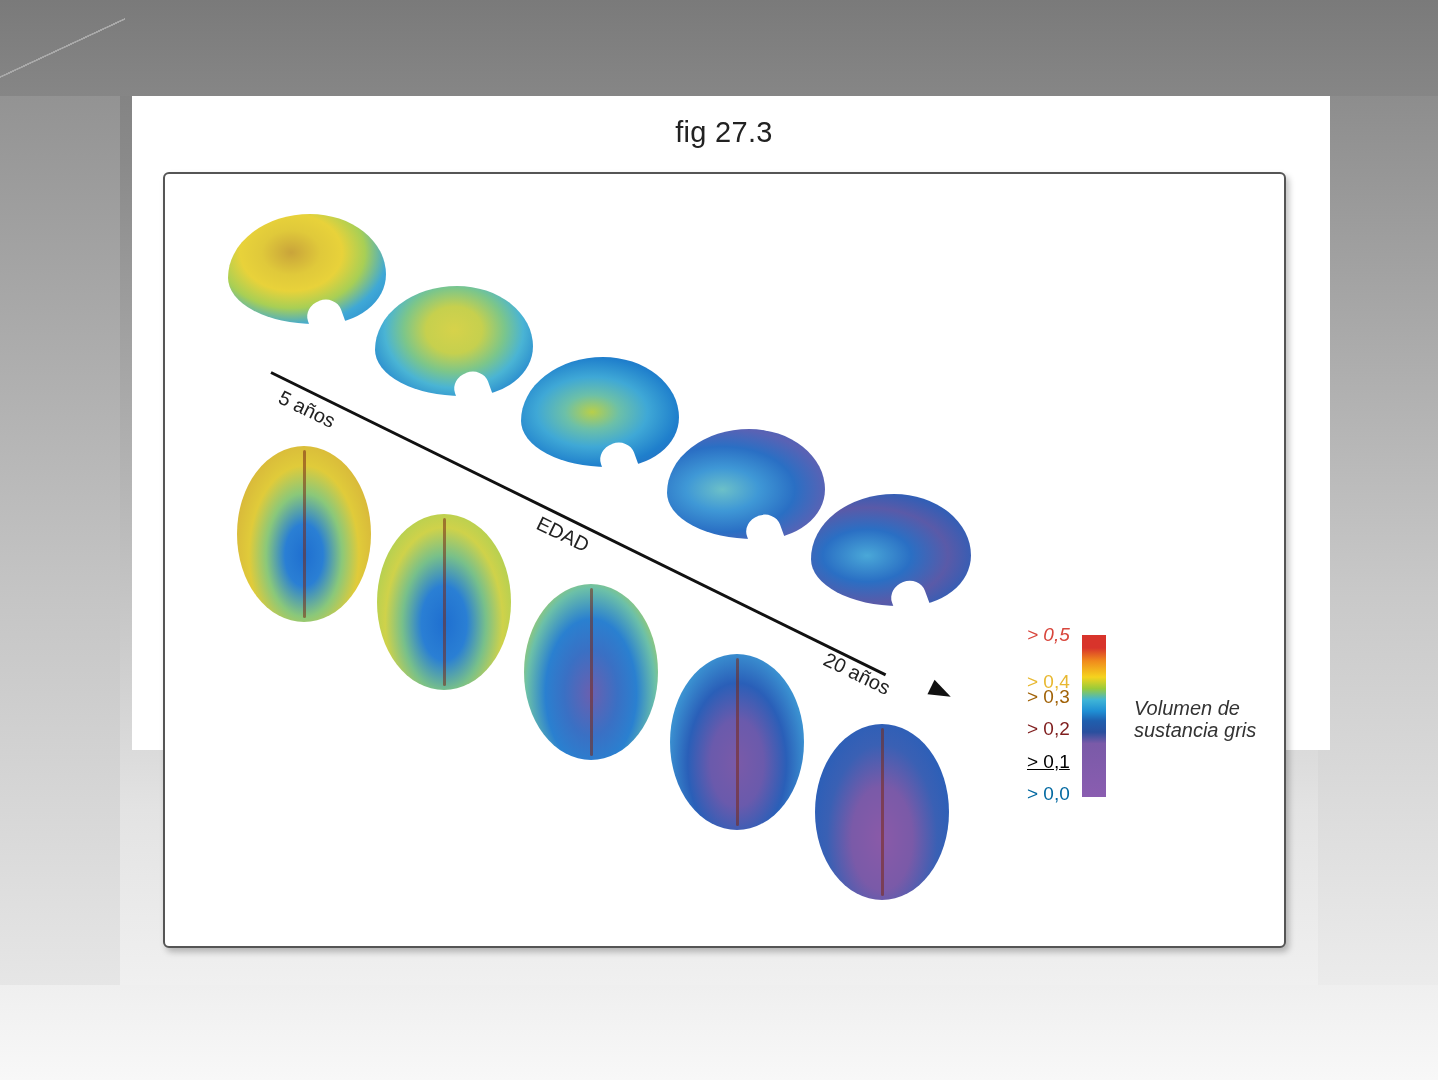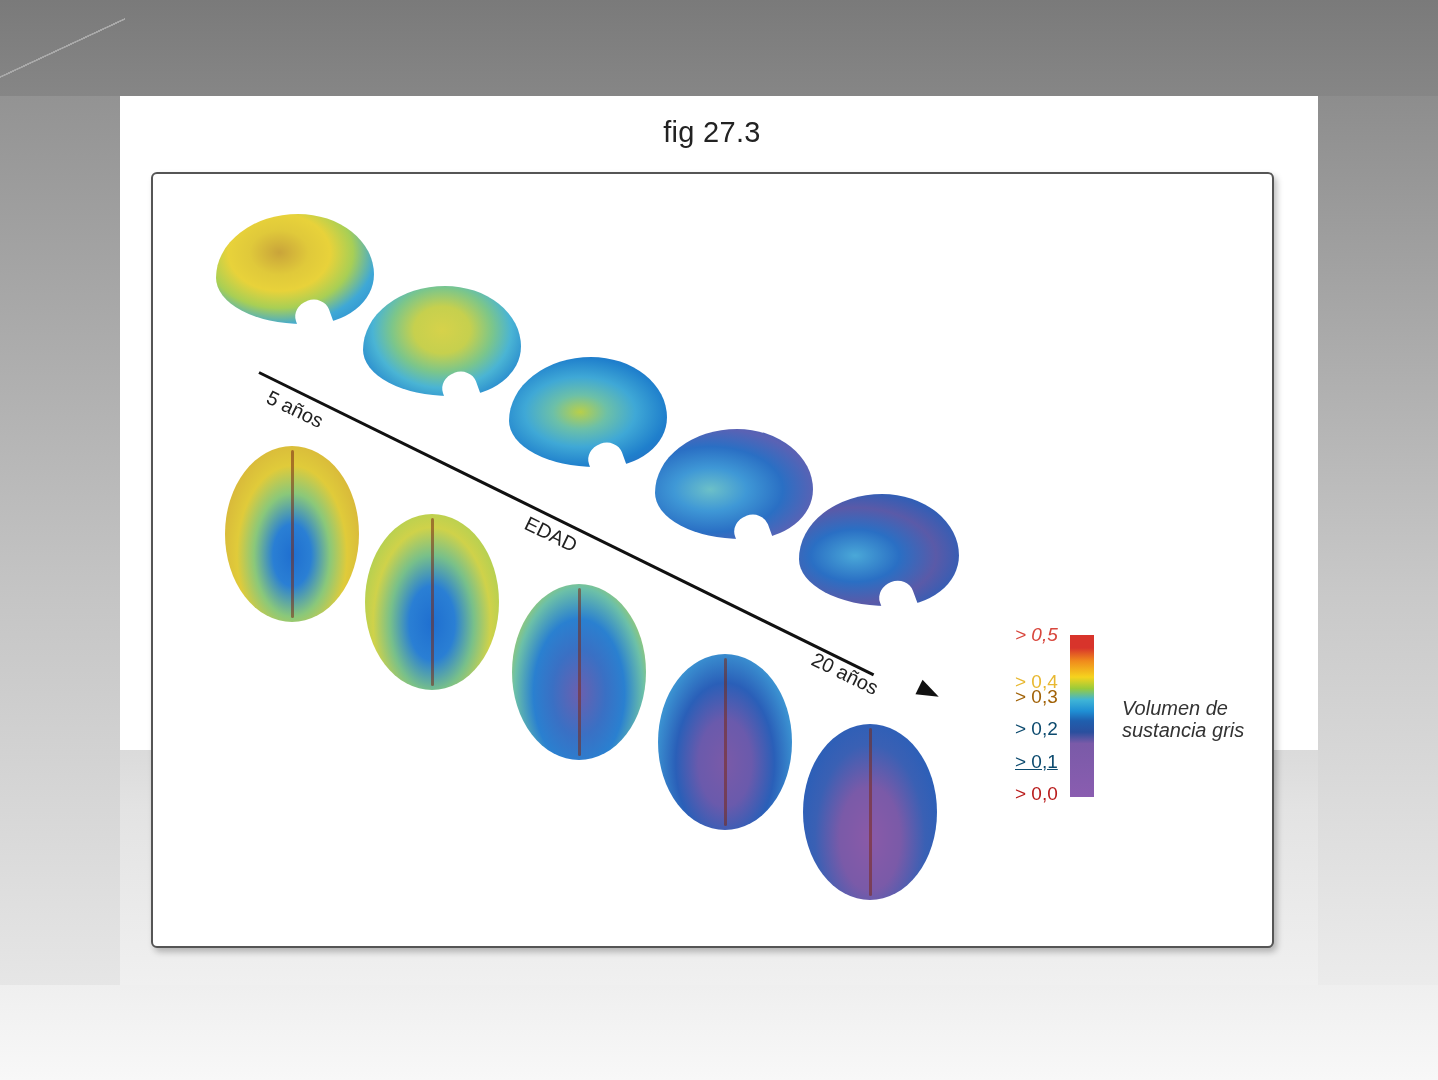--- a/index.html
+++ b/index.html
@@ -23,21 +23,21 @@
     }
     .bevel-bottom {
       position:absolute; left:0; top:985px; width:1438px; height:95px;
       background: linear-gradient(180deg, #efefef, #f8f8f8);
     }
     .bevel-right {
       position:absolute; left:1318px; top:96px; width:120px; height:984px;
       background: linear-gradient(180deg, #8d8d8d 0%, #c8c8c8 50%, #f4f4f4 100%);
     }
     .slide {
-      position:absolute; left:120px; top:96px; width:1198px; height:654px;
+      position:absolute; left:132px; top:96px; width:1198px; height:654px;
       background:#ffffff;
     }
     .slide-title {
       position:absolute; left:0; top:20px; width:1184px; text-align:center;
       font-size:29px; color:#222; letter-spacing:0.3px;
     }
     .figure-frame {
       position:absolute; left:31px; top:76px; width:1123px; height:776px;
       border:2px solid #555; border-radius:6px; background:#fff;
       box-shadow: 3px 4px 6px rgba(0,0,0,0.25);
@@ -123,22 +123,22 @@
     <div class="arrow-head" style="left:766px; top:505px; transform:rotate(26.2deg);"></div>
 
     <div class="axis-label" style="left:120px; top:212px; transform:rotate(26deg);">5 años</div>
     <div class="axis-label" style="left:378px; top:338px; transform:rotate(26deg);">EDAD</div>
     <div class="axis-label" style="left:665px; top:474px; transform:rotate(26deg);">20 años</div>
 
     <div class="legend-bar"></div>
     <div class="legend-label" style="top:450px; color:#d8463c;font-style:italic;">&gt; 0,5</div>
     <div class="legend-label" style="top:481px; color:#e8b830;margin-top:16px;">&gt; 0,4</div>
     <div class="legend-label" style="top:512px; color:#a16207;">&gt; 0,3</div>
-    <div class="legend-label" style="top:544px; color:#0c4a6e;">&gt; 0,2</div>
-    <div class="legend-label" style="top:577px; color:#0c4a6e;text-decoration:underline;">&gt; 0,1</div>
-    <div class="legend-label" style="top:609px; color:#b91c1c;">&gt; 0,0</div>
+    <div class="legend-label" style="top:544px; color:#7f1d1d;">&gt; 0,2</div>
+    <div class="legend-label" style="top:577px; color:#000000;text-decoration:underline;">&gt; 0,1</div>
+    <div class="legend-label" style="top:609px; color:#0369a1;">&gt; 0,0</div>
 
     <div class="legend-title">
       <div>Volumen de</div>
       <div>sustancia gris</div>
     </div>
   </div>
 </div>
 
 </body></html>

